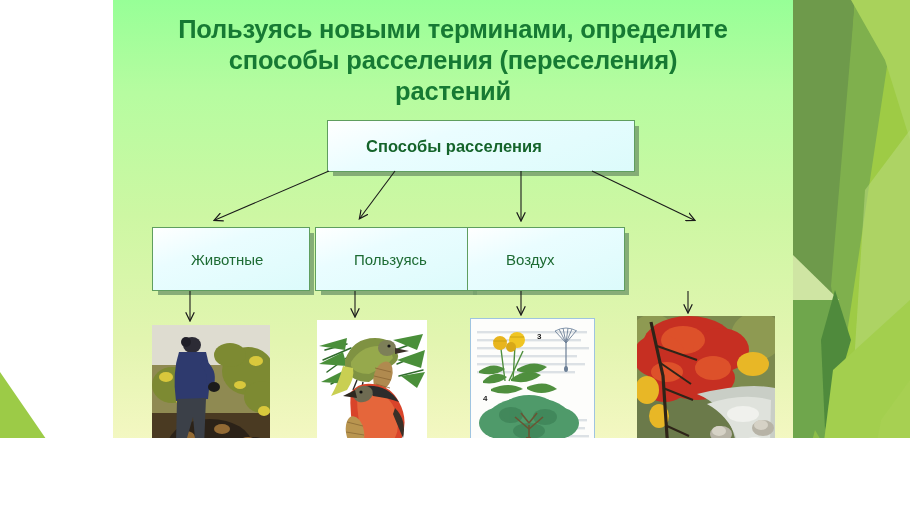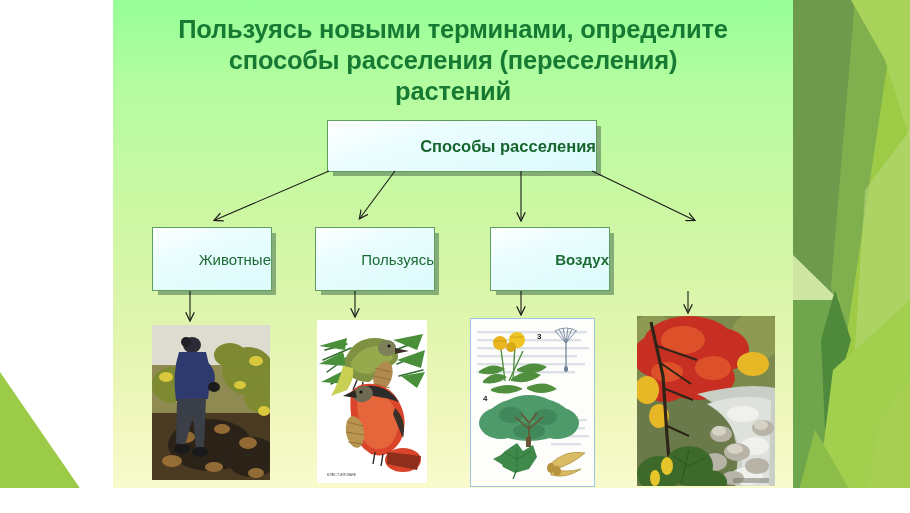--- a/index.html
+++ b/index.html
@@ -2,21 +2,21 @@
 <html><head>
 <meta charset="utf-8">
 <style>
   html,body{margin:0;padding:0;}
   body{
     width:910px;height:513px;overflow:hidden;
     background:#ffffff;
     font-family:"Liberation Sans", sans-serif;
   }
   #slide{
-    position:relative;width:910px;height:488px;overflow:hidden;background:#ffffff;
+    position:relative;width:910px;height:438px;overflow:hidden;background:#ffffff;
   }
 
   
   .deco-left-triangle{
     position:absolute;left:0;top:372px;width:110px;height:141px;
     z-index:2;
   }
   .deco-right{
     position:absolute;left:793px;top:0;width:117px;height:513px;z-index:3;
   }
@@ -38,37 +38,38 @@
     z-index:5;
     white-space:pre-line;
   }
 
   
   .node{
     position:absolute;z-index:6;
     background:linear-gradient(160deg,#ffffff 0%,#eafdff 35%,#dcfbfb 100%);
     border:1px solid #5f9e5f;
     box-shadow:5px 5px 0 -1px rgba(120,160,110,0.85);
-    display:flex;align-items:center;justify-content:flex-end;
+    display:flex;align-items:center;justify-content:flex-start;
     color:#15642b;
     font-weight:bold;
+    padding-left:38px;
   }
   .node-root{
     left:327px;top:120px;width:268px;height:50px;
     font-size:16.5px;
   }
   .node-leaf{
     top:227px;width:118px;height:62px;
     font-size:15px;
     font-weight:normal;
     color:#1d6b33;
   }
   .leaf-0{left:152px;}
   .leaf-1{left:315px;}
-  .leaf-2{left:490px;font-weight:bold;}
+  .leaf-2{left:467px;}
   .leaf-3{left:648px;}
 
   
   .arrows{position:absolute;left:0;top:0;width:910px;height:513px;z-index:7;pointer-events:none;}
 
   
   .photo{
     position:absolute;z-index:6;overflow:hidden;background:#ffffff;
   }
   .ph-0{left:152px;top:325px;width:118px;height:155px;}

